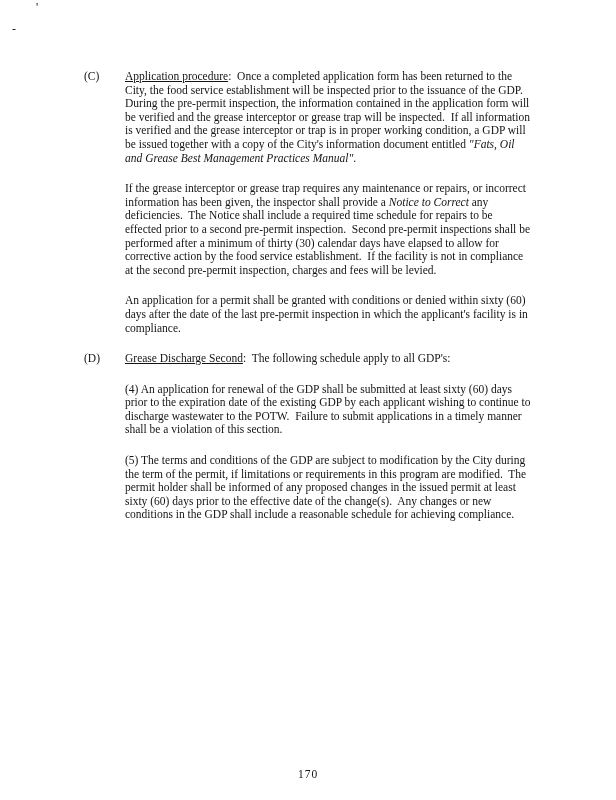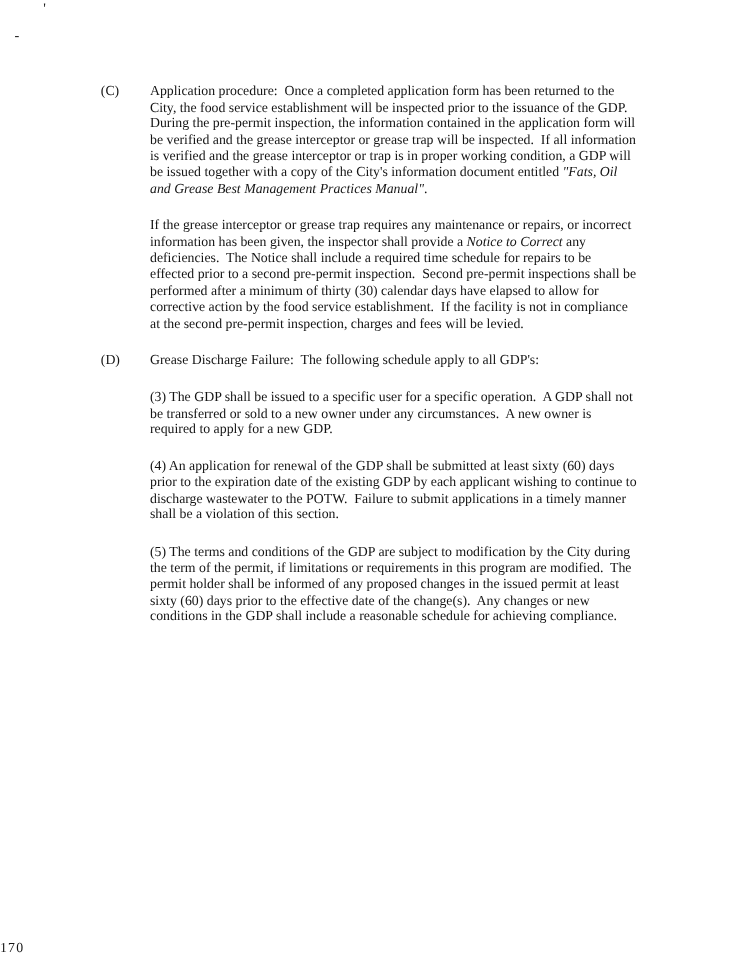--- a/index.html
+++ b/index.html
@@ -35,27 +35,28 @@
   .section-paragraphs {
     width: 406px;
   }
   p.paragraph {
     margin: 0 0 17px 0;
     font-size: 11.5px;
     line-height: 13.6px;
     white-space: pre-wrap;
     text-align: left;
   }
-  .u { }
+  .u { text-decoration: underline; }
   .i { font-style: italic; }
   .page-number {
     position: absolute;
-    top: 784px;
+    top: 768px;
     left: 0;
     width: 100%;
+    text-align: center;
     font-size: 11.5px;
     letter-spacing: 1px;
   }
   .artifact {
     position: absolute;
     font-size: 12px;
     color: #141414;
   }
   .artifact-tick { left: 36px; top: 0px; }
   .artifact-dash { left: 12px; top: 22px; }
@@ -66,27 +67,27 @@
 <div class="page">
   <span class="artifact artifact-tick">'</span>
   <span class="artifact artifact-dash">-</span>
 
   <main class="doc" id="doc-sections">
       <div class="section">
         <div class="section-label">(C)</div>
         <div class="section-paragraphs">
           <p class="paragraph"><span class="u">Application procedure</span><span>:  Once a completed application form has been returned to the City, the food service establishment will be inspected prior to the issuance of the GDP.  During the pre-permit inspection, the information contained in the application form will be verified and the grease interceptor or grease trap will be inspected.  If all information is verified and the grease interceptor or trap is in proper working condition, a GDP will be issued together with a copy of the City's information document entitled </span><span class="i">"Fats, Oil and Grease Best Management Practices Manual"</span><span>.</span></p>
           <p class="paragraph"><span>If the grease interceptor or grease trap requires any maintenance or repairs, or incorrect information has been given, the inspector shall provide a </span><span class="i">Notice to Correct</span><span> any deficiencies.  The Notice shall include a required time schedule for repairs to be effected prior to a second pre-permit inspection.  Second pre-permit inspections shall be performed after a minimum of thirty (30) calendar days have elapsed to allow for corrective action by the food service establishment.  If the facility is not in compliance at the second pre-permit inspection, charges and fees will be levied.</span></p>
+          <p class="paragraph"><span>An application for a permit shall be granted with conditions or denied within sixty (60) days after the date of the last pre-permit inspection in which the applicant's facility is in compliance.</span></p>
         </div>
       </div>
       <div class="section">
         <div class="section-label">(D)</div>
         <div class="section-paragraphs">
-          <p class="paragraph"><span class="u">Grease Discharge Failure</span><span>:  The following schedule apply to all GDP's:</span></p>
-          <p class="paragraph"><span>(3) The GDP shall be issued to a specific user for a specific operation.  A GDP shall not be transferred or sold to a new owner under any circumstances.  A new owner is required to apply for a new GDP.</span></p>
+          <p class="paragraph"><span class="u">Grease Discharge Second</span><span>:  The following schedule apply to all GDP's:</span></p>
           <p class="paragraph"><span>(4) An application for renewal of the GDP shall be submitted at least sixty (60) days prior to the expiration date of the existing GDP by each applicant wishing to continue to discharge wastewater to the POTW.  Failure to submit applications in a timely manner shall be a violation of this section.</span></p>
           <p class="paragraph"><span>(5) The terms and conditions of the GDP are subject to modification by the City during the term of the permit, if limitations or requirements in this program are modified.  The permit holder shall be informed of any proposed changes in the issued permit at least sixty (60) days prior to the effective date of the change(s).  Any changes or new conditions in the GDP shall include a reasonable schedule for achieving compliance.</span></p>
         </div>
       </div>
     </main>
 
   <div class="page-number">170</div>
 </div>
 
 </body></html>

